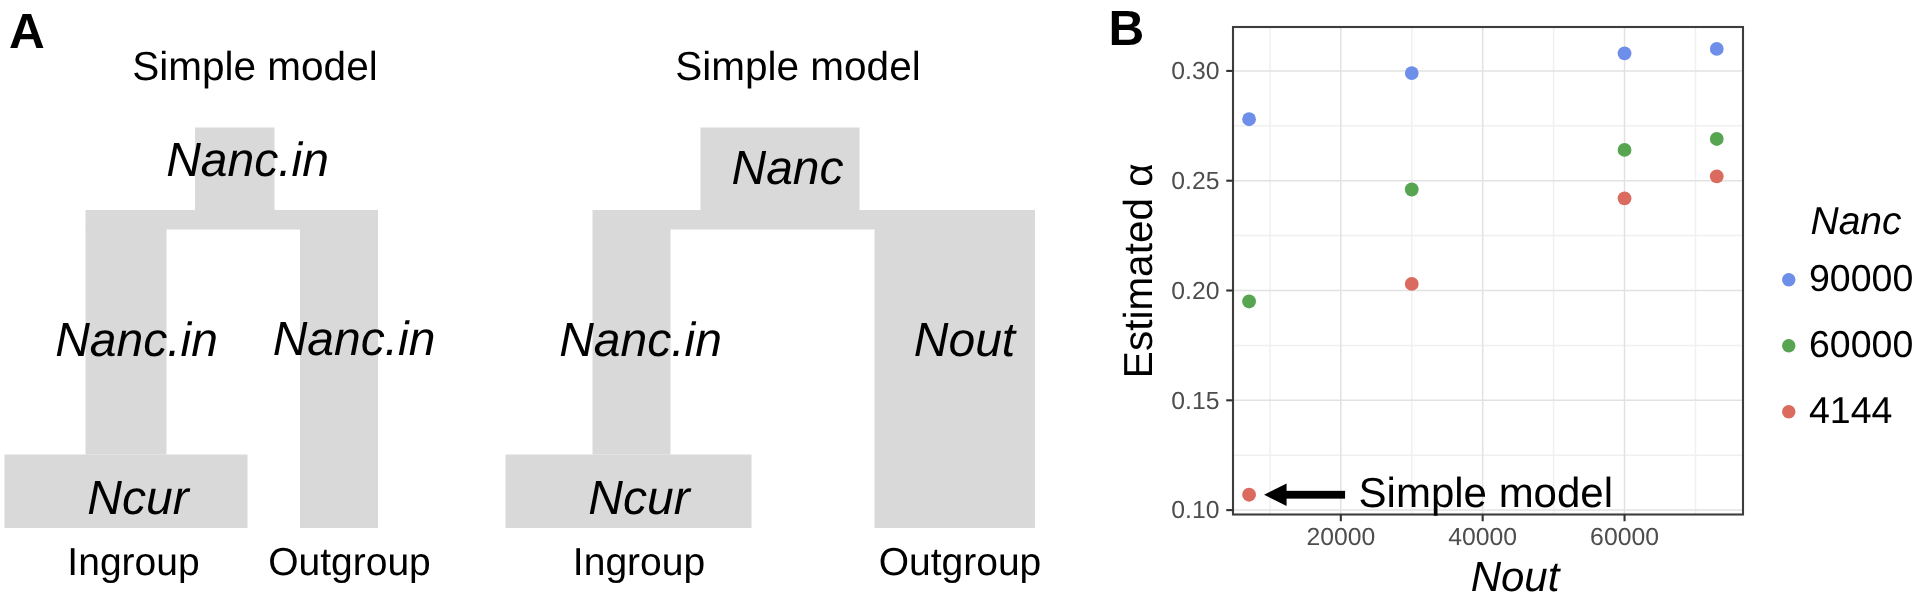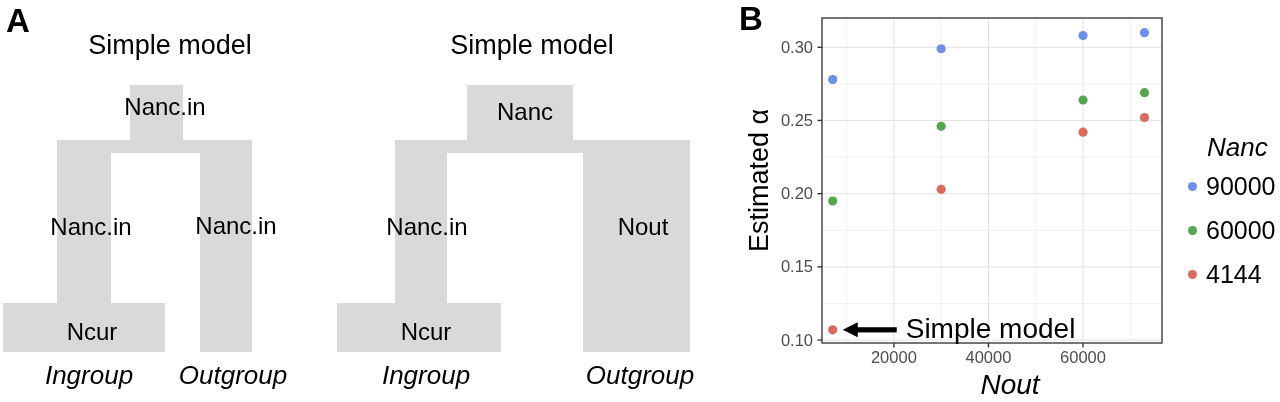--- a/index.html
+++ b/index.html
@@ -2,22 +2,22 @@
 <html><head>
 <meta charset="utf-8">
 <style>
   html,body{margin:0;padding:0;background:#fff;}
   .figure{position:relative;width:1280px;height:402px;background:#fff;
           font-family:"Liberation Sans",sans-serif;overflow:hidden;}
   .panel-letter{position:absolute;font-size:33px;font-weight:bold;color:#000;line-height:1;}
   .rect{position:absolute;}
   .ctr{position:absolute;transform:translate(-50%,-50%);white-space:nowrap;color:#000;}
   .model-title{font-size:27px;}
-  .nlabel{font-size:24px;}
-  .glabel{font-size:26px;font-style:italic;}
+  .nlabel{font-size:32px;font-style:italic;}
+  .glabel{font-size:26px;}
   #plot{position:absolute;left:822px;top:18px;overflow:visible;
         font-family:"Liberation Sans",sans-serif;}
   .y-axis-title{position:absolute;left:745px;top:18px;width:30px;height:325px;
         display:flex;align-items:center;justify-content:center;}
   .y-axis-title span{transform:rotate(-90deg);white-space:nowrap;font-size:27px;color:#000;}
   .x-axis-title{position:absolute;left:840px;top:369px;width:340px;text-align:center;
         font-size:28px;font-style:italic;color:#000;}
   .legend{position:absolute;left:1183px;top:132px;width:100px;}
   .legend-title{font-size:26px;font-style:italic;margin-left:24px;color:#000;height:26px;}
   .legend-entries{margin-top:6px;}

